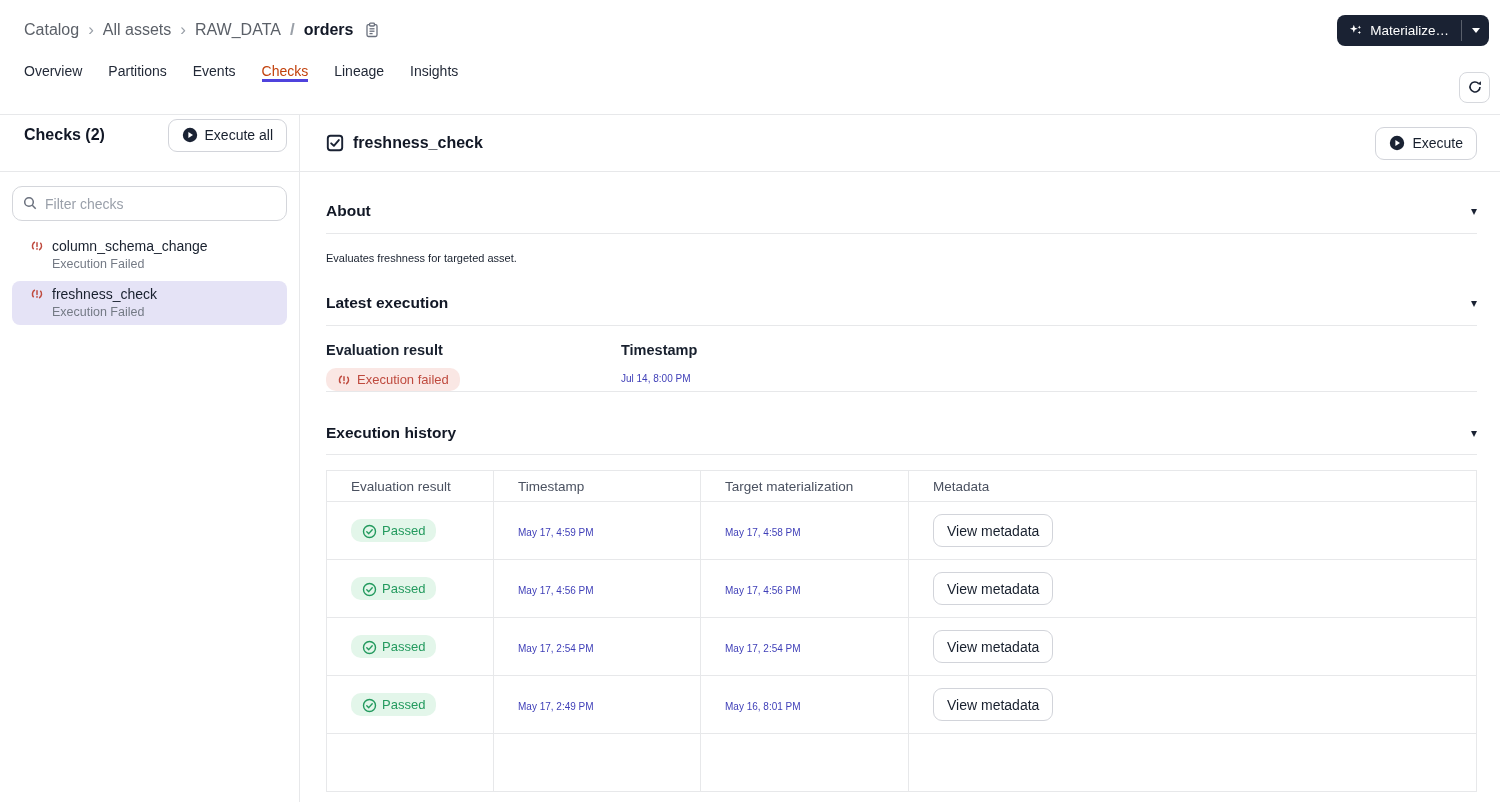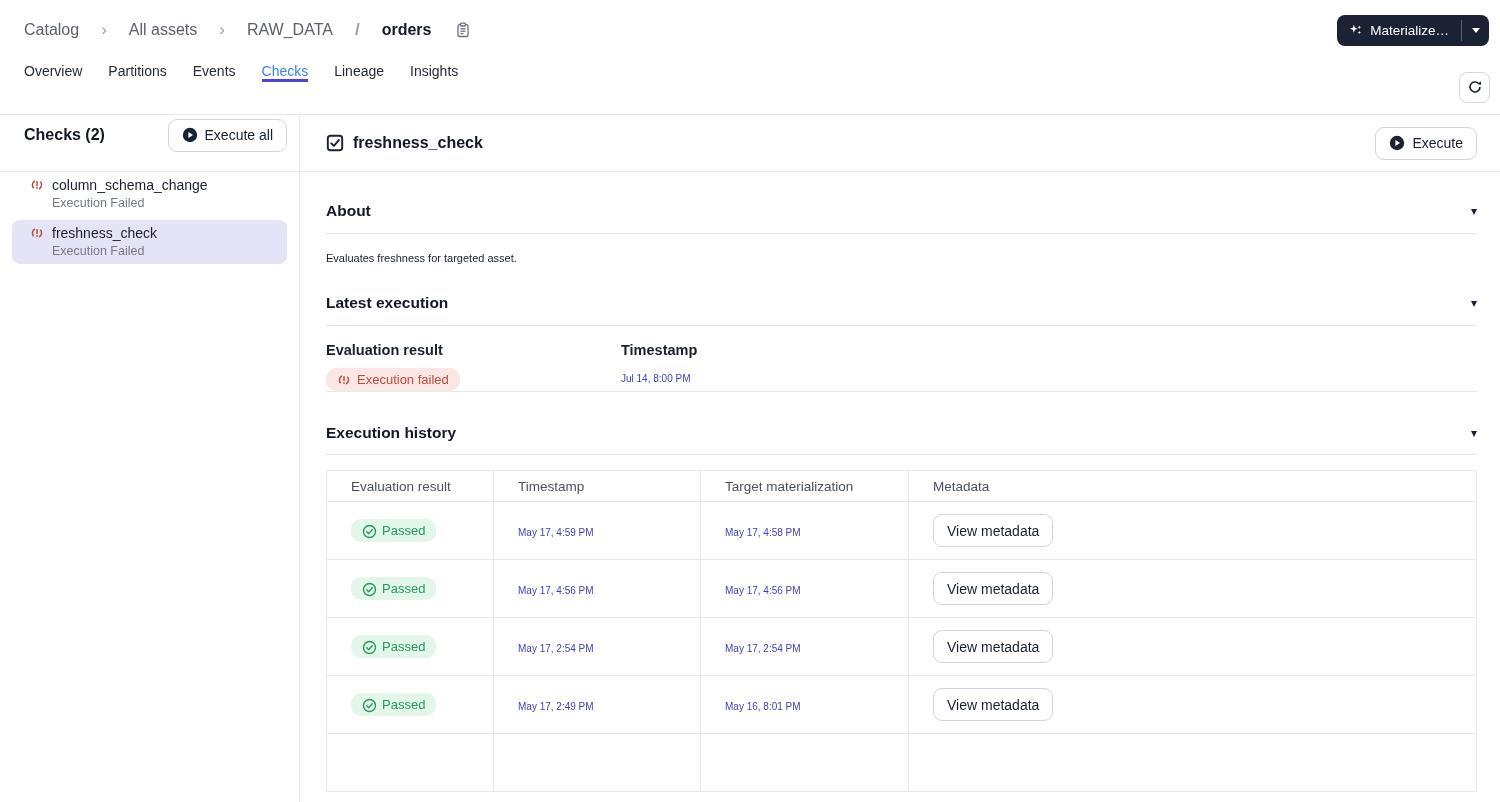--- a/index.html
+++ b/index.html
@@ -1,41 +1,41 @@
 <!DOCTYPE html>
 <html><head>
 <meta charset="utf-8">
 <style>
   * { margin:0; padding:0; box-sizing:border-box; }
   html,body { width:1500px; height:802px; overflow:hidden; background:#ffffff;
     font-family:"Liberation Sans","DejaVu Sans",sans-serif; color:#1A2233; }
 
   
   .top-header { height:60px; display:flex; align-items:center; padding:0 11px 0 24px; }
-  .breadcrumb { display:flex; align-items:center; gap:22px; font-size:16px; }
+  .breadcrumb { display:flex; align-items:center; gap:9px; font-size:16px; }
   .crumb { color:#5B6068; cursor:pointer; }
   .crumb-sep { color:#9AA0A8; font-size:17px; line-height:1; padding-bottom:2px; }
   .crumb-slash { color:#9AA0A8; font-size:17px; font-weight:600; }
   .crumb-current { color:#121826; font-weight:700; }
   .copy-btn { margin-left:2px; display:inline-flex; align-items:center; cursor:pointer; }
   .spacer { flex:1; }
   .materialize-btn { display:flex; align-items:stretch; height:31px; border-radius:8px;
     background:#1A2233; color:#fff; overflow:hidden; cursor:pointer; }
   .materialize-main { display:flex; align-items:center; gap:7px; padding:0 12px; font-size:13.5px; }
   .materialize-divider { width:1px; background:rgba(255,255,255,.28); margin:5px 0; }
   .materialize-caret { display:flex; align-items:center; justify-content:center; width:27px; }
   .caret-down { width:0; height:0; border-left:4px solid transparent; border-right:4px solid transparent; border-top:5px solid #fff; }
 
   
   .tab-bar { height:55px; display:flex; align-items:flex-start; padding:0 10px 0 24px;
     border-bottom:1px solid #E7E8EA; }
   .tabs { display:flex; gap:26px; }
   .tab { display:flex; align-items:center; font-size:14px; font-weight:500; color:#232A38;
     border-bottom:3px solid transparent; padding-top:3px; cursor:pointer; }
-  .tab.active { color:#3b82f6; border-bottom-color:#4F43DD; }
+  .tab.active { color:#c2410c; border-bottom-color:#4F43DD; }
   .tab-bar .spacer { flex:1; }
   .refresh-btn { align-self:center; width:31px; height:31px; border:1px solid #D6D8DD; border-radius:8px;
     background:#fff; display:flex; align-items:center; justify-content:center; cursor:pointer; }
 
   
   .content-row { display:flex; height:687px; }
   .sidebar { width:300px; border-right:1px solid #E7E8EA; display:flex; flex-direction:column; }
   .main { flex:1; display:flex; flex-direction:column; }
 
   
@@ -168,20 +168,29 @@
       <span class="sidebar-title">Checks (2)</span>
       <button class="pill-btn">
         <span class="icon-16">
             <svg width="16" height="16" viewBox="0 0 16 16">
               <circle cx="8" cy="8" r="7.2" fill="#1A2233"></circle>
               <path d="M6.4 5.1 L11 8 L6.4 10.9 Z" fill="#ffffff"></path>
             </svg>
           </span>
         <span>Execute all</span>
       </button>
+    </div>
+    <div class="filter-wrap">
+      <span class="filter-icon icon-16">
+          <svg width="16" height="16" viewBox="0 0 16 16" fill="none" stroke="#6A707D" stroke-width="1.5">
+            <circle cx="7" cy="7" r="4.3"></circle>
+            <line x1="10.3" y1="10.3" x2="13.7" y2="13.7"></line>
+          </svg>
+        </span>
+      <input class="filter-input" value="" placeholder="Filter checks" style="">
     </div>
     <div class="check-list">
         <div class="check-item">
           <div class="check-item-top">
             <span class="icon-14">
               <svg width="14" height="14" viewBox="0 0 16 16" fill="none" stroke="#BF4A3E" stroke-width="1.7">
                 <path d="M4.2 11.6 A5.2 5.2 0 0 1 5.6 3.4"></path>
                 <path d="M11.8 4.4 A5.2 5.2 0 0 1 10.4 12.6"></path>
                 <line x1="8" y1="4.2" x2="8" y2="8.6" stroke-linecap="round"></line>
                 <circle cx="8" cy="11.4" r="1" fill="#BF4A3E" stroke="none"></circle>

